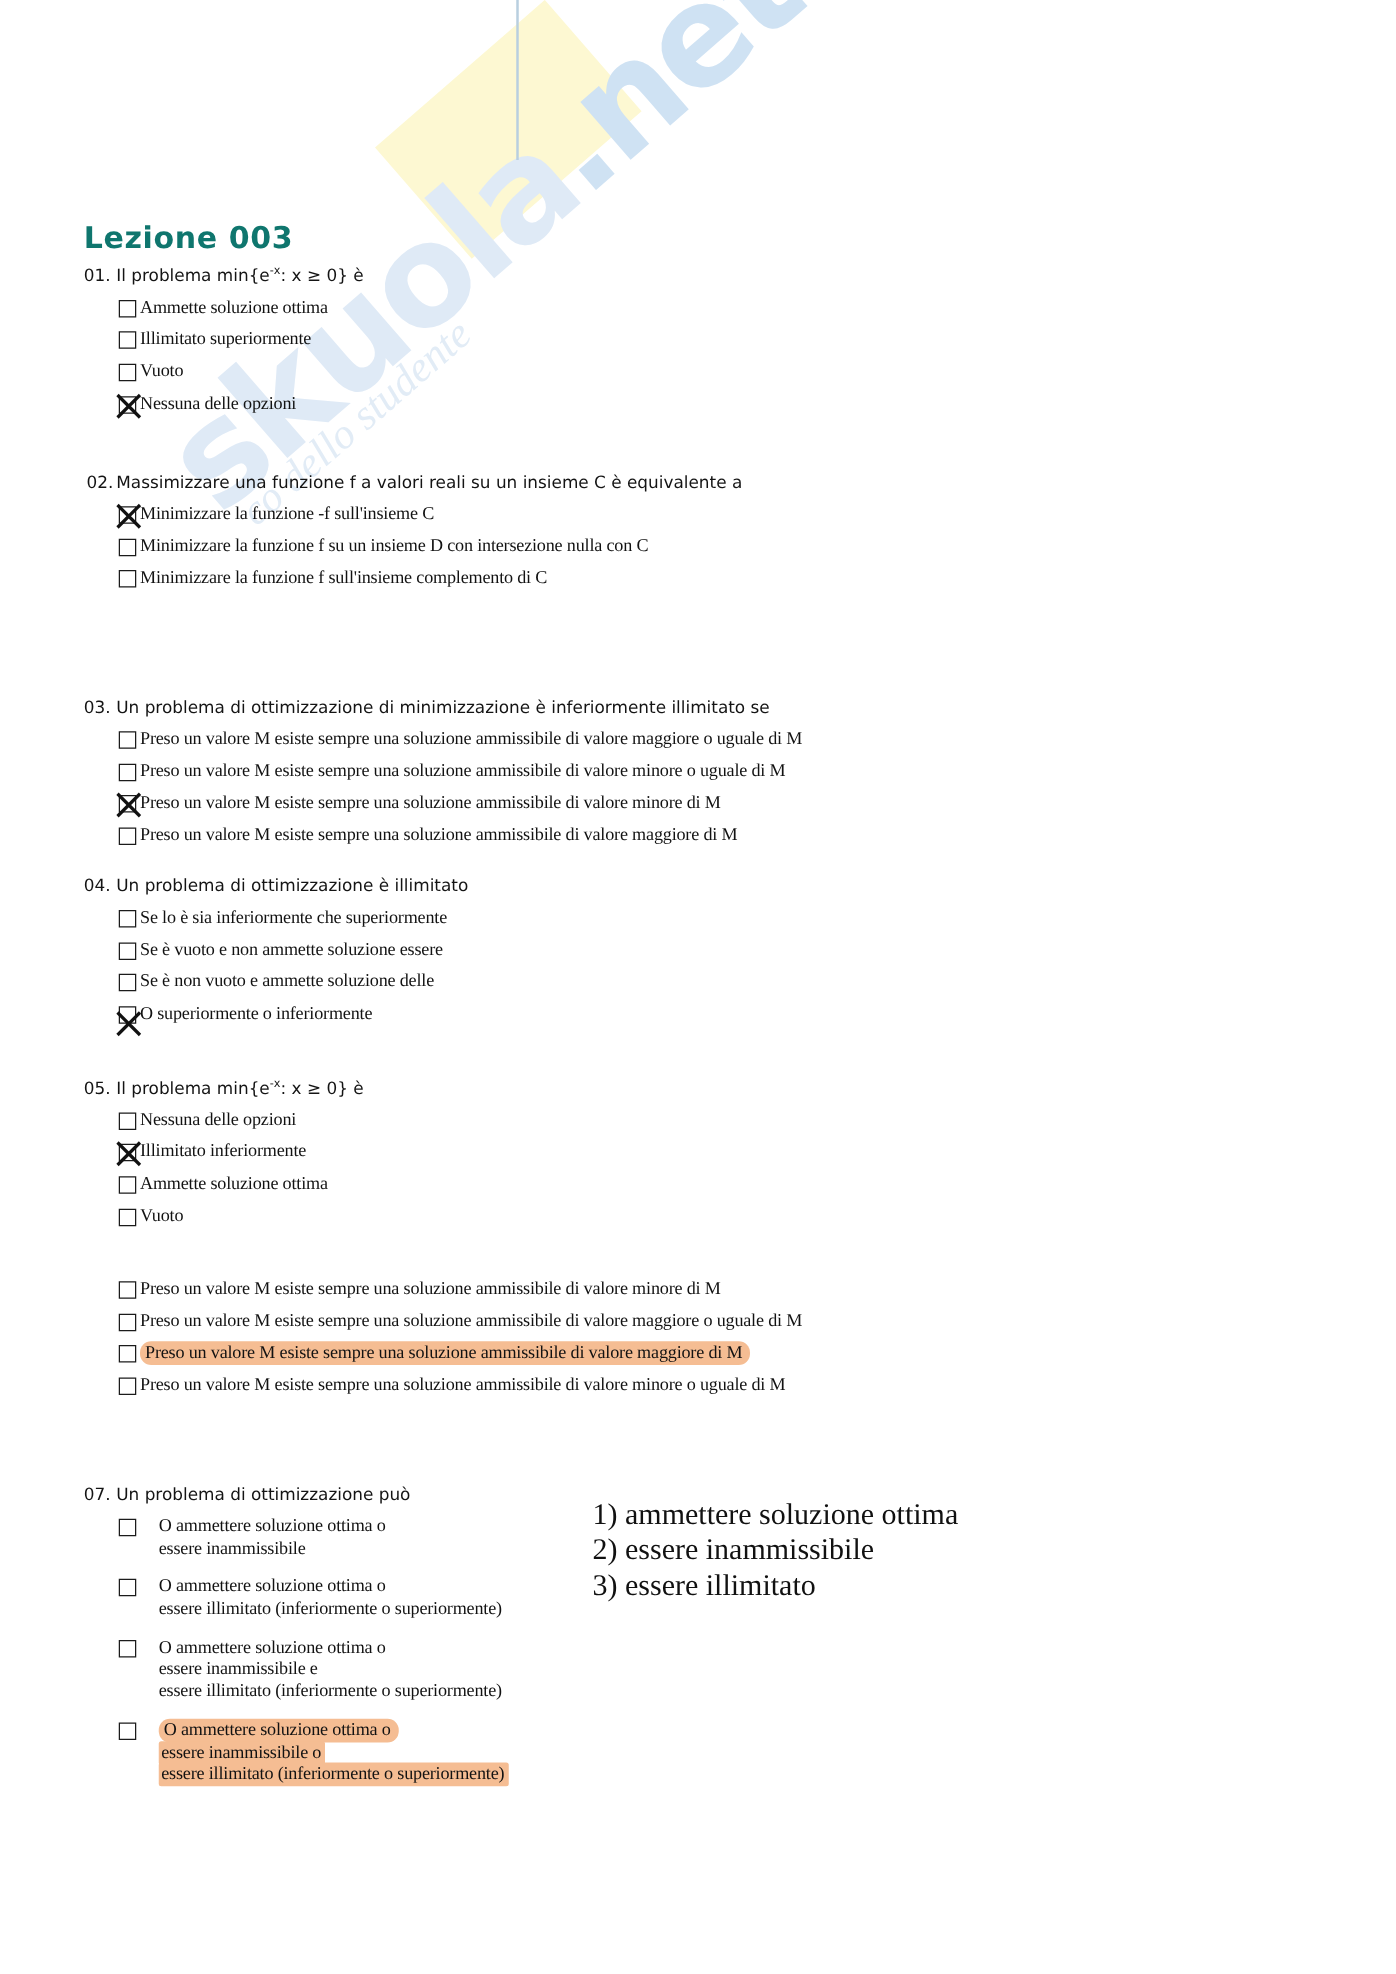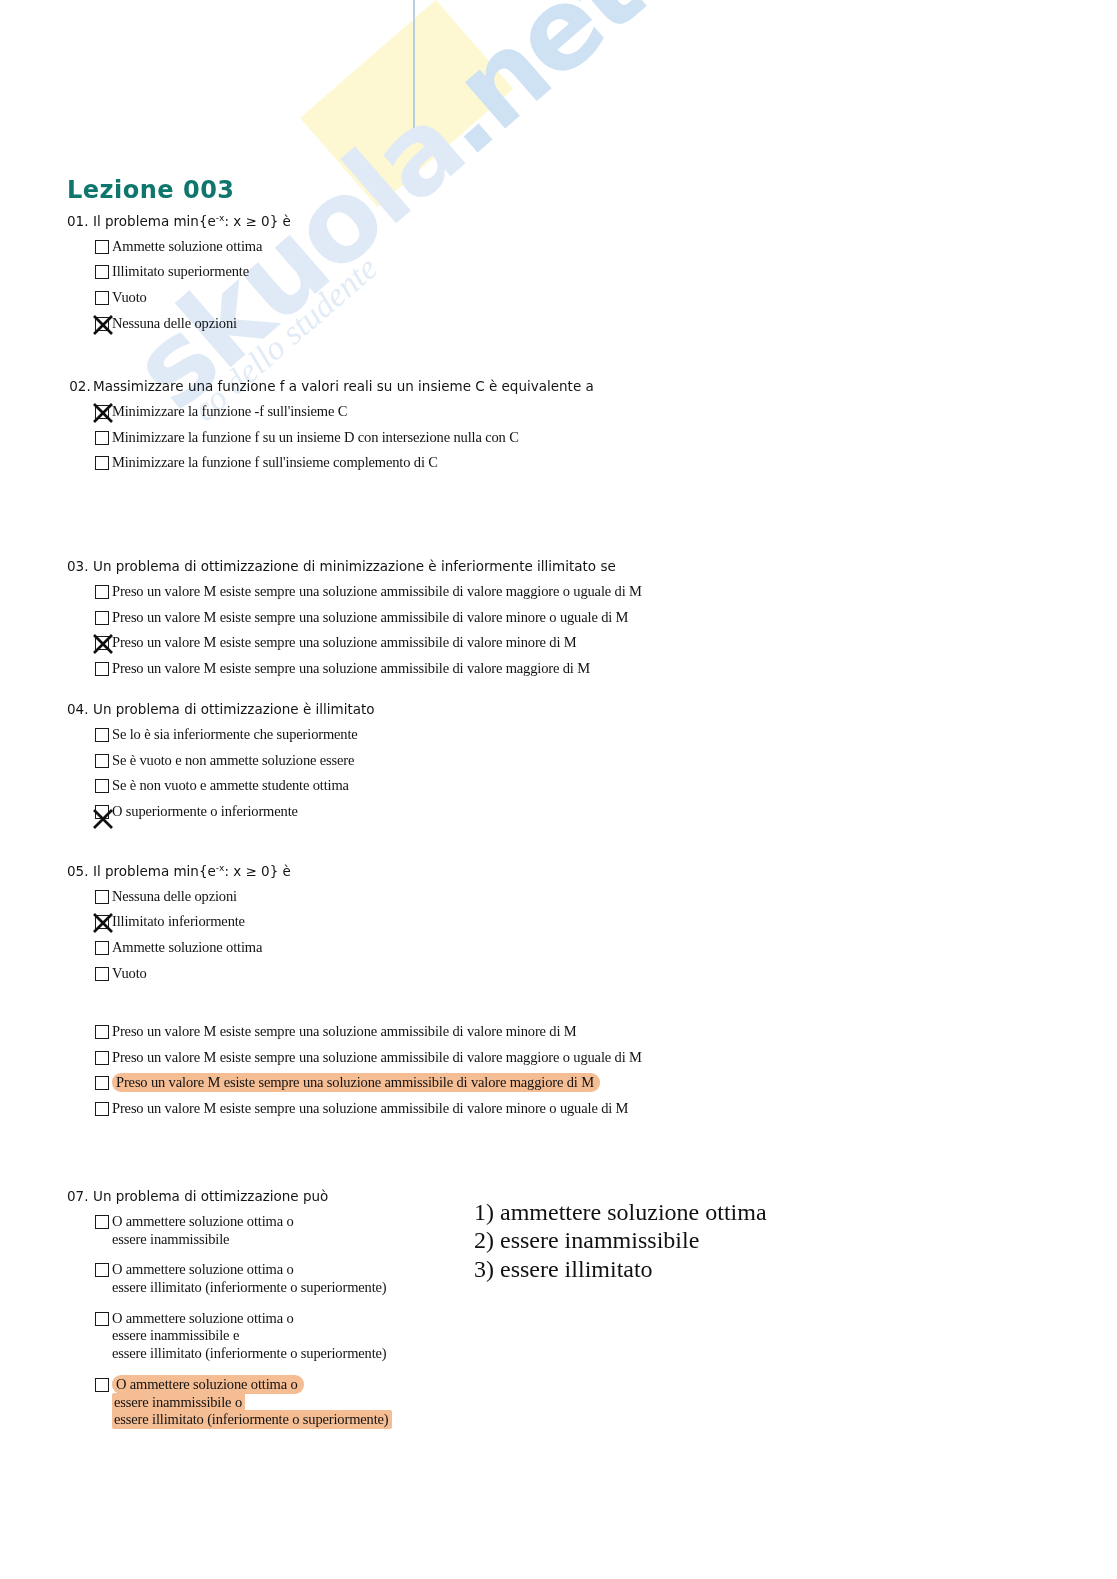--- a/index.html
+++ b/index.html
@@ -140,20 +140,21 @@
     padding: 1px 6px 2px 4px;
     box-decoration-break: clone;
     -webkit-box-decoration-break: clone;
   }
   .opt-text .hl.sq {
     border-radius: 2px;
     padding: 1px 3px 2px 2px;
   }
   .opt-text .ln {
     display: block;
+    margin-left: 15px;
   }
 
   
   .note {
     position: absolute;
     left: 474px; top: 1198px;
     font-family: "Liberation Serif", "DejaVu Serif", serif;
     font-size: 24px;
     color: #111111;
     line-height: 1.18;
@@ -251,21 +252,21 @@
           <div class="opt">
             <div class="cbox"></div>
             <div class="opt-text">Se lo è sia inferiormente che superiormente</div>
           </div>
           <div class="opt">
             <div class="cbox"></div>
             <div class="opt-text">Se è vuoto e non ammette soluzione essere</div>
           </div>
           <div class="opt">
             <div class="cbox"></div>
-            <div class="opt-text">Se è non vuoto e ammette studente ottima</div>
+            <div class="opt-text">Se è non vuoto e ammette soluzione delle</div>
           </div>
           <div class="opt">
             <div class="cbox checked low">
               <svg viewBox="0 0 22 22" xmlns="http://www.w3.org/2000/svg">
                 <line x1="2" y1="2" x2="20" y2="20" stroke="#111" stroke-width="2.6" stroke-linecap="butt"></line>
                 <line x1="20" y1="2" x2="2" y2="20" stroke="#111" stroke-width="2.6" stroke-linecap="butt"></line>
               </svg>
             </div>
             <div class="opt-text">O superiormente o inferiormente</div>
           </div>

